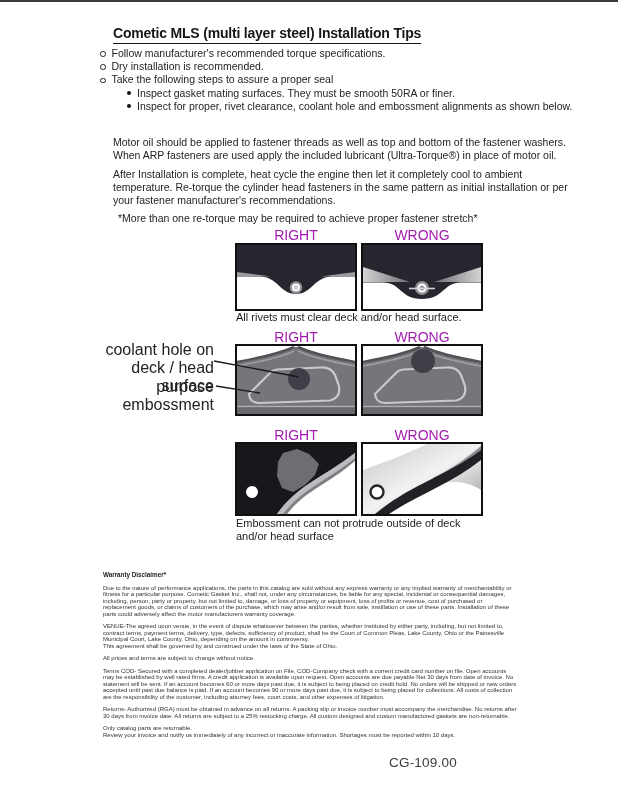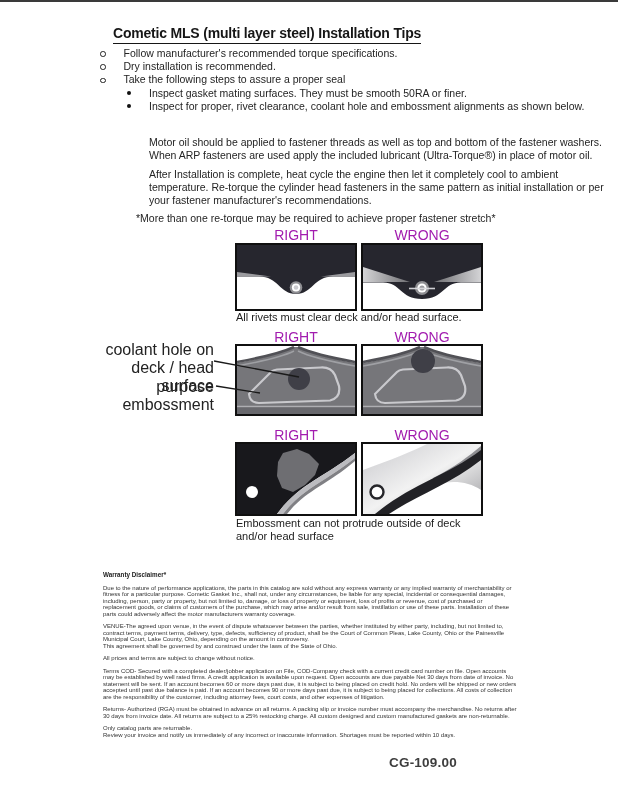--- a/index.html
+++ b/index.html
@@ -9,43 +9,43 @@
   }
   .abs { position:absolute; }
   .edge-top { left:0; top:0; width:618px; height:1.5px; background:#3a3a3a; }
 
   .title {
     left:113px; top:25px; font-size:14px; font-weight:bold; color:#161616;
     letter-spacing:-0.2px; border-bottom:1.6px solid #161616; padding-bottom:2px;
   }
 
   .bullets { left:100px; top:47px; font-size:10.5px; color:#242424; }
-  .bl { display:flex; gap:18px; line-height:13.2px; align-items:flex-start; }
+  .bl { display:flex; gap:6px; line-height:13.2px; align-items:flex-start; }
   .bl.sub { margin-left:27px; }
   .m-hollow { flex:0 0 auto; width:3.5px; height:3.5px; border:1px solid #222; border-radius:50%; margin-top:4.2px; }
   .m-filled { flex:0 0 auto; width:4px; height:4px; background:#111; border-radius:50%; margin-top:4.2px; }
 
   .diesel-h { left:113px; top:119px; font-size:12px; font-weight:bold; color:#1a1a1a; }
-  .para { font-size:10.5px; line-height:13.2px; color:#242424;margin-left:36px; }
+  .para { font-size:10.5px; line-height:13.2px; color:#242424; }
   .p1 { left:113px; top:136px; width:462px; }
   .p2 { left:113px; top:168px; width:468px; }
-  .note { left:100px; top:212px; width:468px; }
+  .note { left:118px; top:212px; width:468px; }
 
   .fig-label { width:122px; text-align:center; font-size:14px; color:#a21caf; }
   .fig-box { border:2.4px solid #101010; background:#fff; line-height:0; }
   .fig-box svg { display:block; }
   .caption { font-size:11px; color:#1c1c1c; line-height:12.5px; white-space:pre-line; }
 
   .ann { font-size:16px; color:#222; line-height:18px; text-align:right; white-space:pre-line; }
 
   .fineprint { left:103px; top:572px; width:414px; font-size:6px; line-height:6.5px; color:#333; }
   .fineprint .fp-h { font-size:6.3px; font-weight:bold; margin:0 0 6px 0; color:#222; }
   .fineprint p { margin:0 0 6px 0; white-space:pre-line; }
 
-  .page-code { left:389px; top:755px; font-size:13.5px; color:#3d3d3d; letter-spacing:0.2px;font-weight:bold; }
+  .page-code { left:389px; top:755px; font-size:13.5px; color:#3d3d3d; letter-spacing:0.2px; }
 </style>
 </head>
 <body>
 
 <div id="page">
   <div class="abs edge-top"></div>
 
   <div class="abs title">Cometic MLS (multi layer steel) Installation Tips</div>
 
   <div class="abs bullets">

